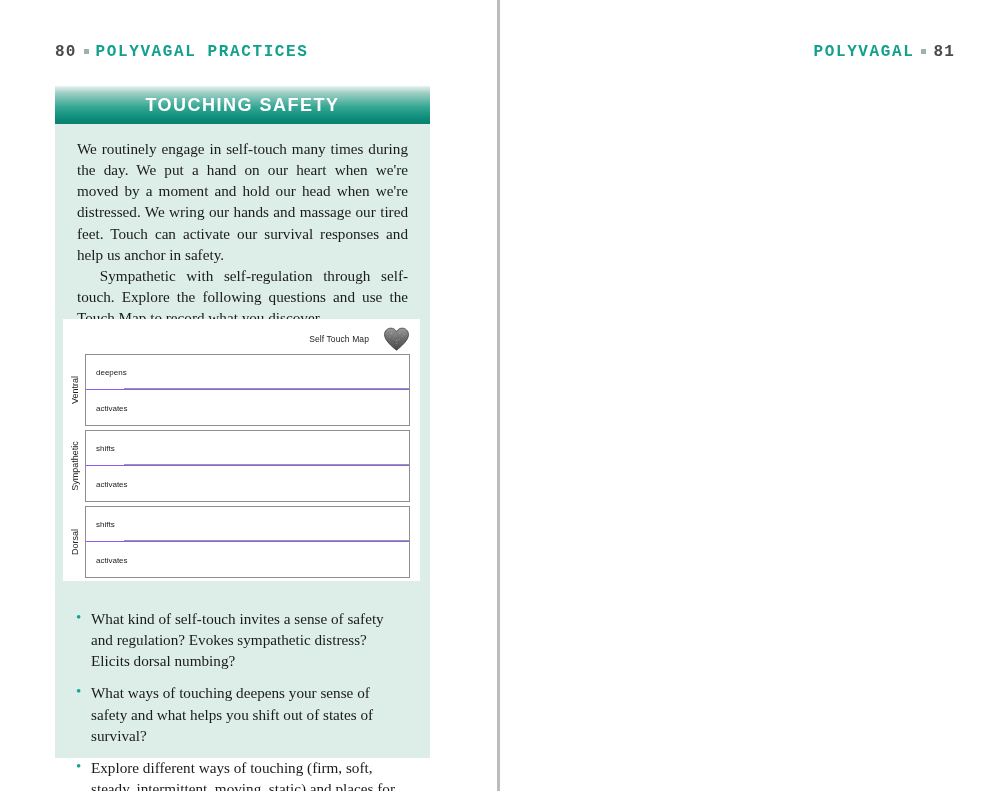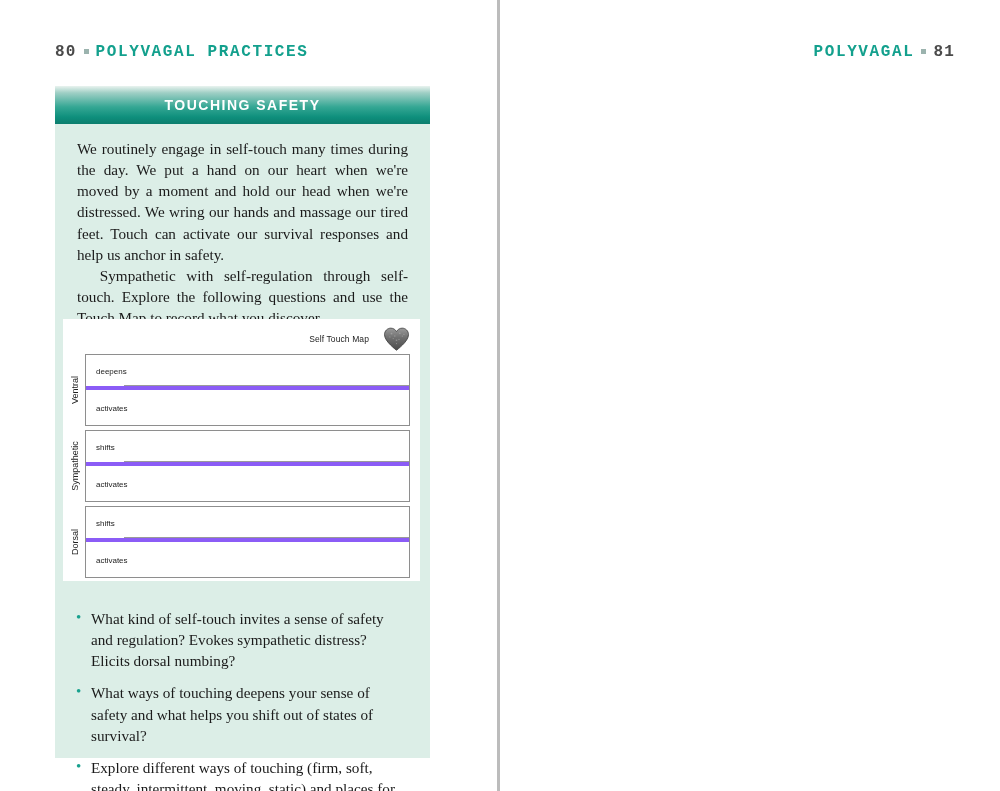--- a/index.html
+++ b/index.html
@@ -77,21 +77,21 @@
         #9fcfc5 18%,
         #35a794 55%,
         #0e8f7c 82%,
         #0c7e6e 100%);
     display: flex;
     align-items: center;
     justify-content: center;
   }
   .banner-title {
     font-family: "Liberation Sans", sans-serif;
-    font-size: 14px;
+    font-size: 18px;
     font-weight: bold;
     letter-spacing: 1.5px;
     color: #ffffff;
     text-align: right;
   }
 
   
   .body-copy {
     padding: 14px 22px 0 22px;
     font-size: 15.2px;
@@ -169,21 +169,21 @@
     background: #fff;
   }
   .tm-section.s1 { height: 72px; }
   .tm-section.s2 { height: 72px; }
   .tm-section.s3 { height: 72px; }
   .tm-half {
     position: relative;
     height: 50%;
     box-sizing: border-box;
   }
-  .tm-half.top { border-bottom: 4px solid #8b5cf6; }
+  .tm-half.top { border-bottom: 1px solid #8b5cf6; }
   .tm-inner-rule {
     position: absolute;
     left: 38px;
     right: 0;
     bottom: 0;
     height: 1px;
     background: #9a9a9a;
   }
   .tm-label {
     position: absolute;

